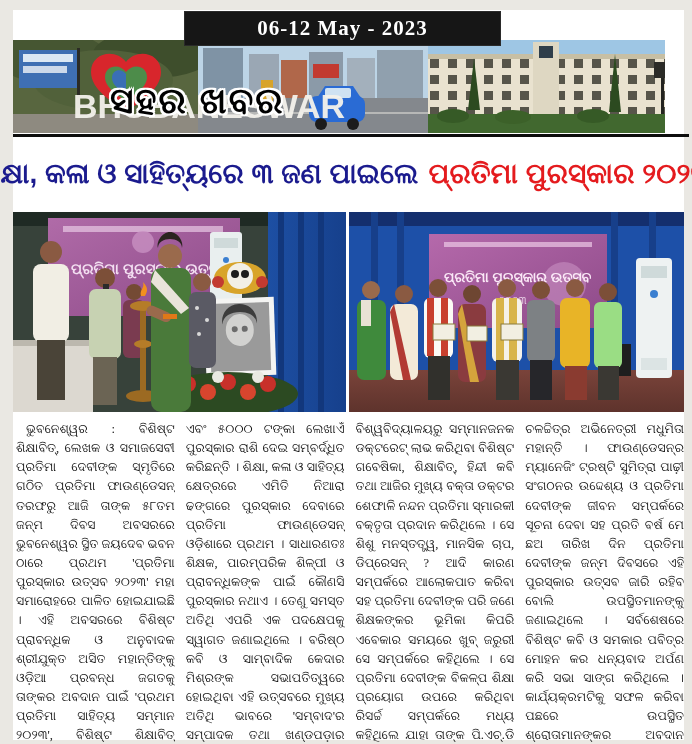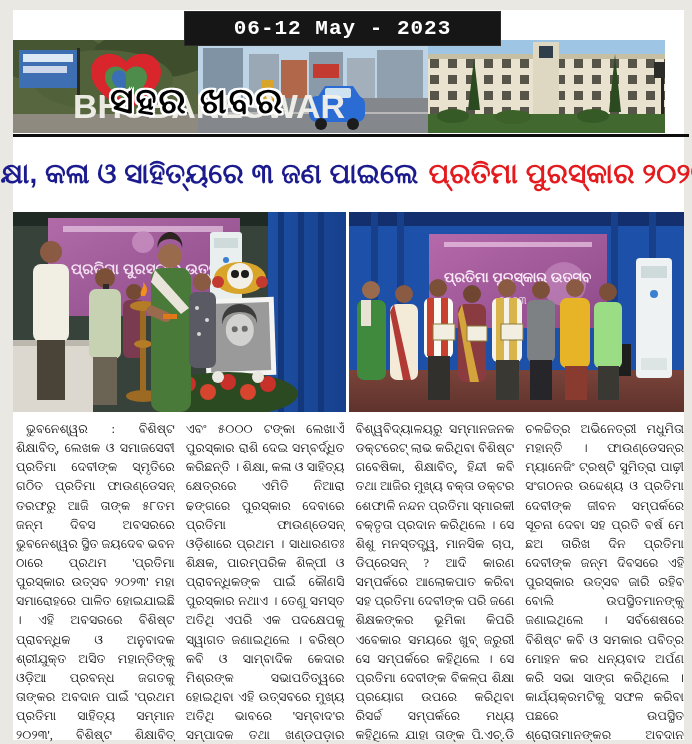--- a/index.html
+++ b/index.html
@@ -15,21 +15,21 @@
   .masthead-title{
     position:absolute;left:97px;top:40px;
     font-family:"Liberation Sans", sans-serif;
     font-weight:bold;font-size:36px;color:#000000;letter-spacing:2px;
     text-shadow:-2px -2px 0 #fff,2px -2px 0 #fff,-2px 2px 0 #fff,2px 2px 0 #fff,0 2px 0 #fff,0 -2px 0 #fff,2px 0 0 #fff,-2px 0 0 #fff;
     white-space:nowrap;
   }
   .date-banner{
     position:absolute;left:185px;top:12px;width:315px;height:33px;
     background:#161616;color:#ffffff;
-    font-family:Liberation Mono, monospace;font-weight:bold;font-size:21px;
+    font-family:Liberation Serif, serif;font-weight:bold;font-size:21px;
     display:flex;align-items:center;justify-content:center;letter-spacing:1px;
     box-shadow:0 0 0 1px #2a2a2a;
   }
   .rule{position:absolute;left:13px;top:134px;width:676px;height:3px;background:#0d0d0d;}
   
   .headline{
     position:absolute;left:0;top:143px;width:692px;height:62px;
     display:flex;align-items:center;justify-content:center;
     font-family:"Liberation Sans", sans-serif;font-weight:bold;font-size:28px;
     white-space:nowrap;background:transparent;

